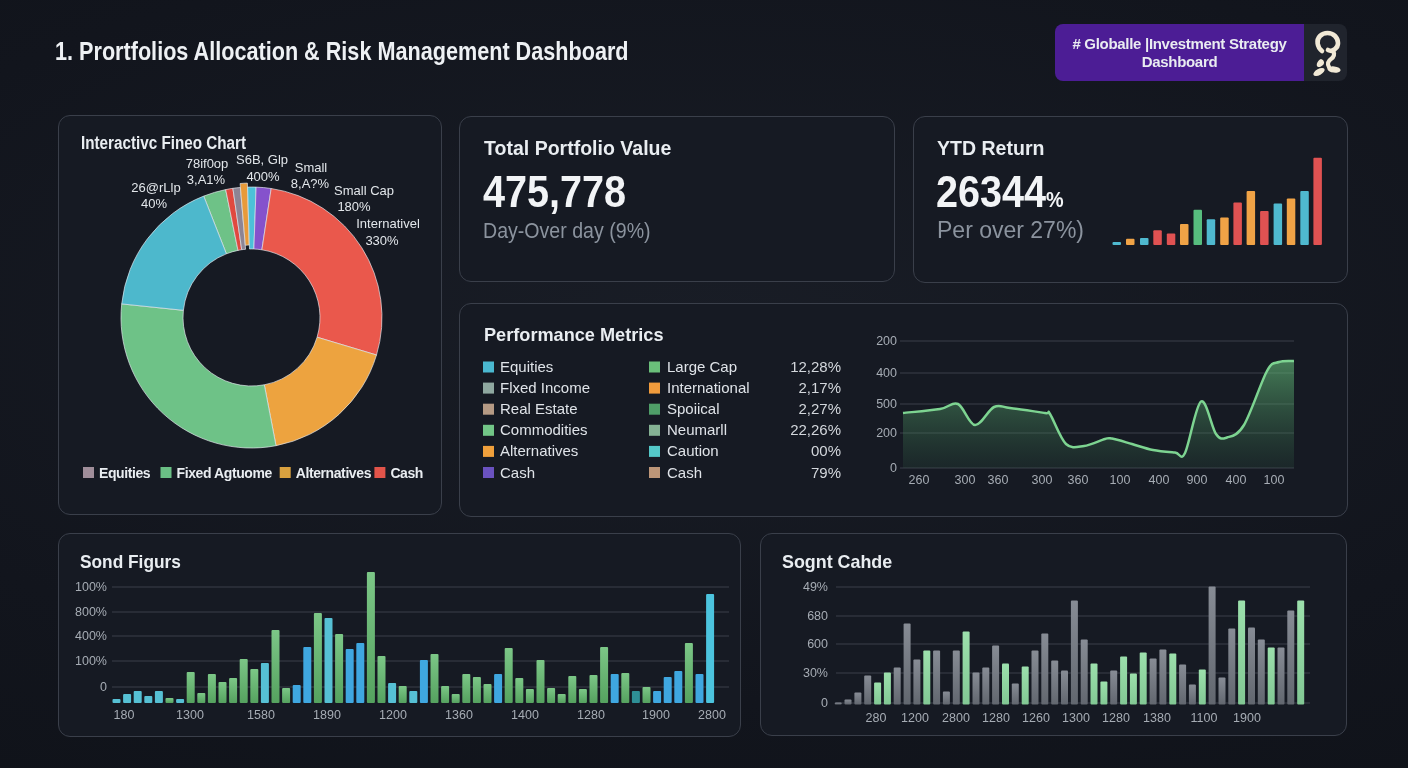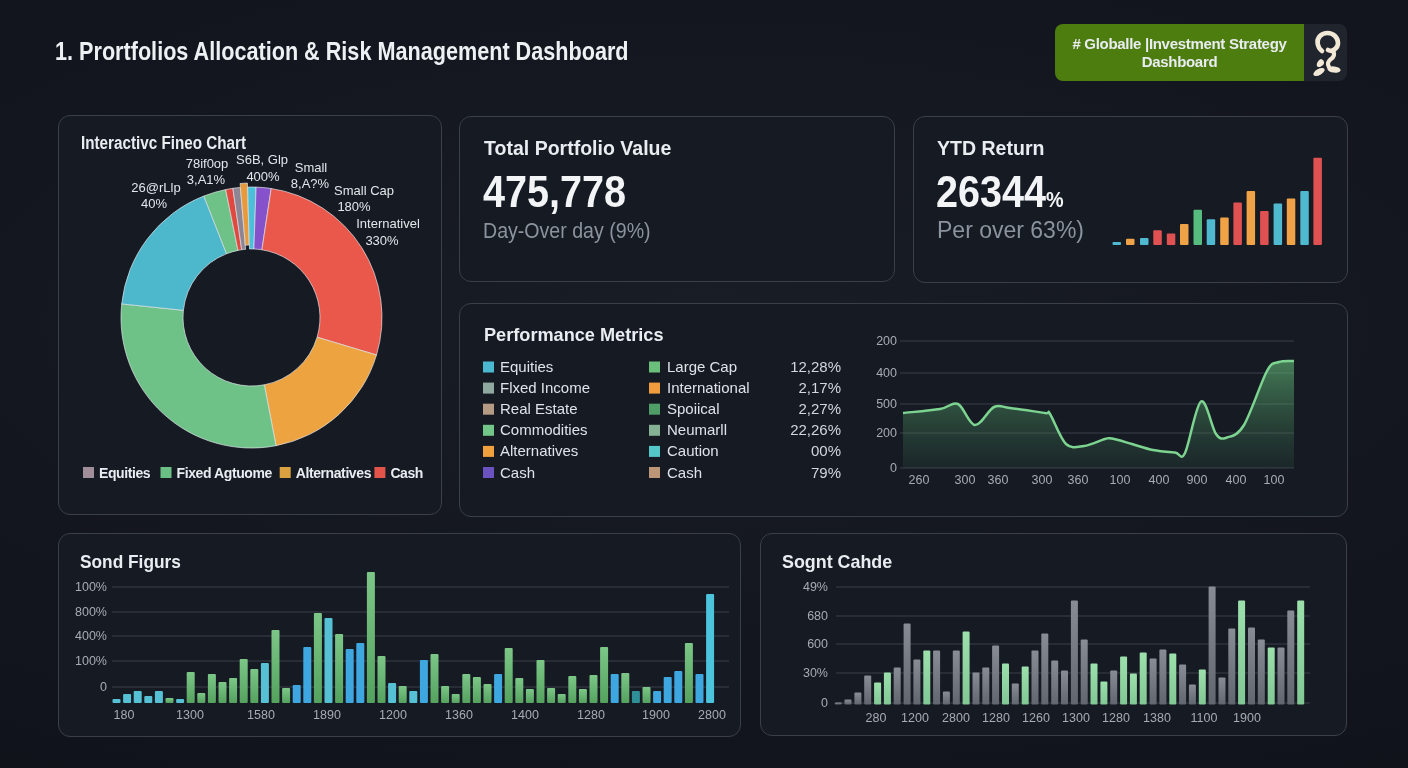--- a/index.html
+++ b/index.html
@@ -1,18 +1,18 @@
 <!DOCTYPE html>
 <html><head><meta charset="utf-8"><style>
 html,body{margin:0;padding:0;background:radial-gradient(ellipse 120% 90% at 50% 42%, #191d26 0%, #12151d 55%, #0e1117 100%) #12151d;width:1408px;height:768px;overflow:hidden}
 *{box-sizing:border-box;font-family:"Liberation Sans",sans-serif}
 .card{position:absolute;background:#161a23;border:1px solid #3a3f4a;border-radius:12px}
 .h1{position:absolute;left:55px;top:37px;font-size:25px;font-weight:700;color:#eef1f4;transform:scaleX(0.865);transform-origin:0 0;white-space:nowrap}
 .badge{position:absolute;left:1055px;top:24px;width:292px;height:57px;border-radius:8px;display:flex;align-items:center}
-.badge .txt{width:249px;height:57px;background:#4d7c0f;border-radius:8px 0 0 8px;text-align:center;font-size:15px;font-weight:700;color:#e9ecf1;line-height:17.5px;display:flex;align-items:center;justify-content:center;letter-spacing:-0.3px}
+.badge .txt{width:249px;height:57px;background:#4c1d95;border-radius:8px 0 0 8px;text-align:center;font-size:15px;font-weight:700;color:#e9ecf1;line-height:17.5px;display:flex;align-items:center;justify-content:center;letter-spacing:-0.3px}
 .badge .ic{flex:1;height:57px;background:#20242d;border-radius:0 8px 8px 0;display:flex;align-items:center;justify-content:center}
 .ct{position:absolute;font-size:19px;font-weight:700;color:#e9edf1;transform-origin:0 0;white-space:nowrap}
 .big{position:absolute;font-size:44px;font-weight:700;color:#f2f4f6;transform:scaleX(0.9);transform-origin:0 0;white-space:nowrap}
 .sub{position:absolute;font-size:22px;color:#8b939e;transform:scaleX(0.89);transform-origin:0 0;white-space:nowrap}
 svg text.axis{font-size:12.5px;fill:#a6acb4}
 svg text.lg{font-size:15px;fill:#dfe3e8}
 svg text.pct{font-size:15px;fill:#d3d7dc}
 svg text.dlg{font-size:14px;fill:#e9edf1;font-weight:700;letter-spacing:-0.4px}
 svg text.dl{font-size:13px;fill:#e2e6ea}
 </style></head>
@@ -37,21 +37,21 @@
 <div class="card" style="left:459px;top:303px;width:889px;height:214px"></div>
 <div class="card" style="left:58px;top:533px;width:683px;height:204px"></div>
 <div class="card" style="left:760px;top:533px;width:587px;height:203px"></div>
 
 <div class="ct" style="left:81px;top:133px;font-size:17.5px;transform:scaleX(0.87)">Interactivc Fineo Chart</div>
 <div class="ct" style="left:484px;top:136px;font-size:21px;transform:scaleX(0.93)">Total Portfolio Value</div>
 <div class="big" style="left:483px;top:167px">475,778</div>
 <div class="sub" style="left:483px;top:218px">Day-Over day (9%)</div>
 <div class="ct" style="left:937px;top:136px;font-size:21px;transform:scaleX(0.93)">YTD Return</div>
 <div class="big" style="left:936px;top:167px">26344<span style="font-size:22px">%</span></div>
-<div class="sub" style="left:937px;top:217px;font-size:23px;transform:none">Per over 63%)</div>
+<div class="sub" style="left:937px;top:217px;font-size:23px;transform:none">Per over 27%)</div>
 <div class="ct" style="left:484px;top:324px;transform:scaleX(0.955)">Performance Metrics</div>
 <div class="ct" style="left:80px;top:551px;transform:scaleX(0.91)">Sond Figurs</div>
 <div class="ct" style="left:782px;top:551px;transform:scaleX(0.94)">Sognt Cahde</div>
 
 <svg style="position:absolute;left:0;top:0" width="1408" height="768" viewBox="0 0 1408 768">
 <defs>
 <linearGradient id="area" x1="0" y1="355" x2="0" y2="468" gradientUnits="userSpaceOnUse">
   <stop offset="0" stop-color="rgba(104,195,125,0.62)"></stop>
         <stop offset="1" stop-color="rgba(58,118,80,0.14)"></stop>
 </linearGradient>

